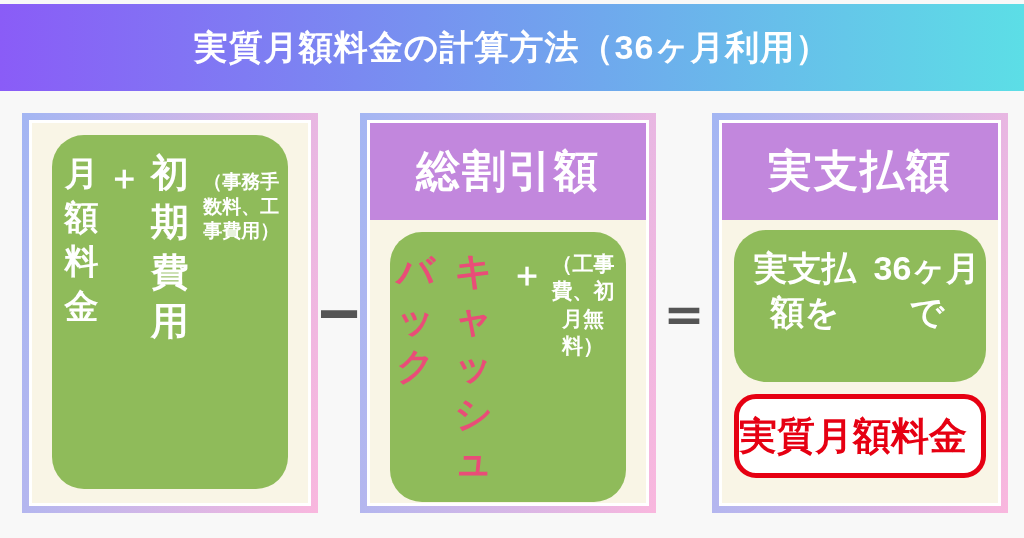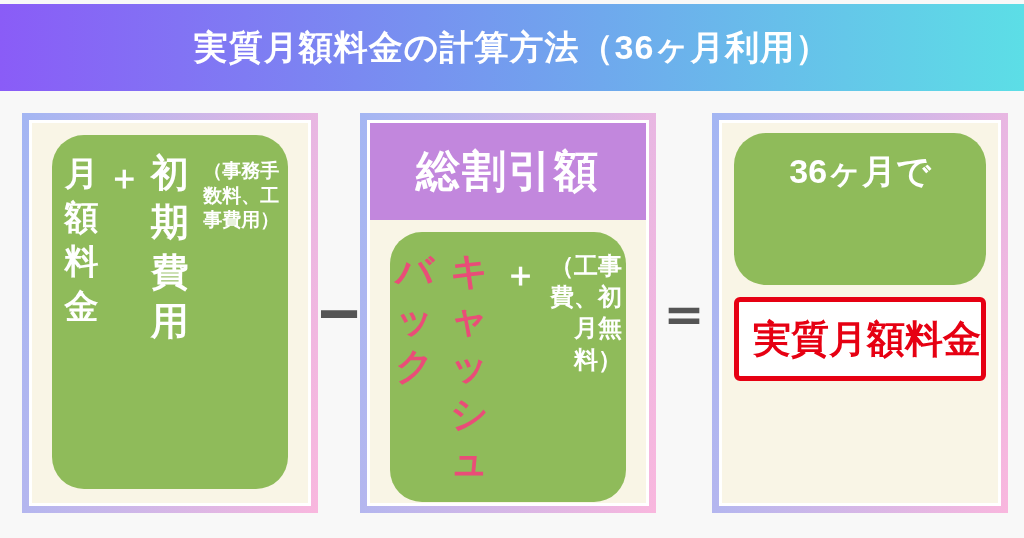--- a/index.html
+++ b/index.html
@@ -62,29 +62,29 @@
   .green-box{
     flex:1;background:var(--panel_green);border-radius:32px;
     color:var(--text_white);text-align:center;
     display:flex;flex-direction:row;justify-content:center;
     padding:16px 4px;
   }
   .green-box.short{flex:none;height:152px;}
   .line-lg{font-size:34px;line-height:1.3;}
   .line-xl{font-size:38px;line-height:1.3;font-family:Liberation Mono, monospace;}
   .line-md{font-size:30px;line-height:1.35;}
-  .line-sm{font-size:19px;line-height:1.3;margin-top:8px;}
-  .line-sm2{font-size:24px;line-height:1.3;margin-top:2px;text-align:right;}
+  .line-sm{font-size:19px;line-height:1.3;margin-top:19px;}
+  .line-sm2{font-size:21px;line-height:1.3;margin-top:2px;}
   .plus-sign{font-size:34px;line-height:1.55;}
   .pink{color:var(--accent_pink);}
   .pink.big{font-size:38px;line-height:1.25;}
   .result-box{
     flex:none;height:84px;margin-top:12px;
-    background:#ffffff;border:5px solid var(--accent_red);border-radius:6px;
-    display:flex;align-items:center;justify-content:flex-end;
+    background:#ffffff;border:5px solid var(--accent_red);border-radius:22px;
+    display:flex;align-items:center;justify-content:flex-start;
     color:var(--accent_red);font-size:38px;
   }
   .op-wrap{
     flex:1;display:flex;align-items:center;justify-content:center;
   }
   .op{color:var(--operator_gray);font-weight:900;line-height:1;}
   .op.minus{font-size:72px;}
   .op.equals{font-size:56px;}
 </style>
 </head>
@@ -131,22 +131,24 @@
     </div>
   </div>
 
   <div class="op-wrap">
     <span class="op equals">＝</span>
   </div>
 
   <div class="card">
     <div class="card-inner">
       <div class="card-content">
+        <div class="card-title">実支払額</div>
         <div class="card-body tight">
           <div class="green-box short">
+            <div class="line-lg">実支払額を</div>
             <div class="line-lg">36ヶ月で</div>
           </div>
           <div class="result-box">
             <span>実質月額料金</span>
           </div>
         </div>
       </div>
     </div>
   </div>
 

